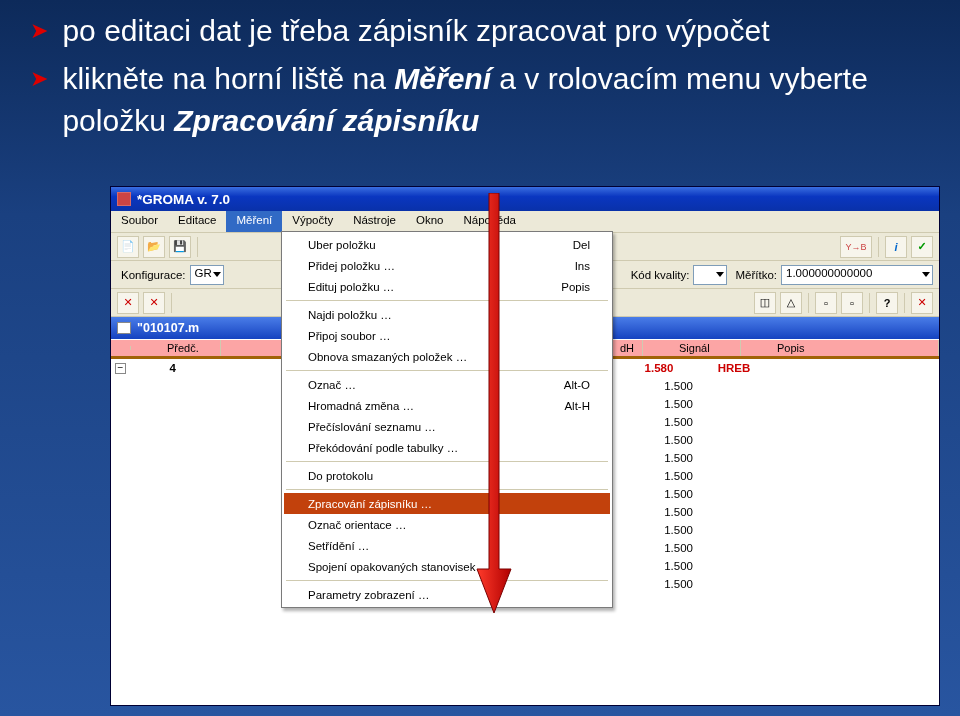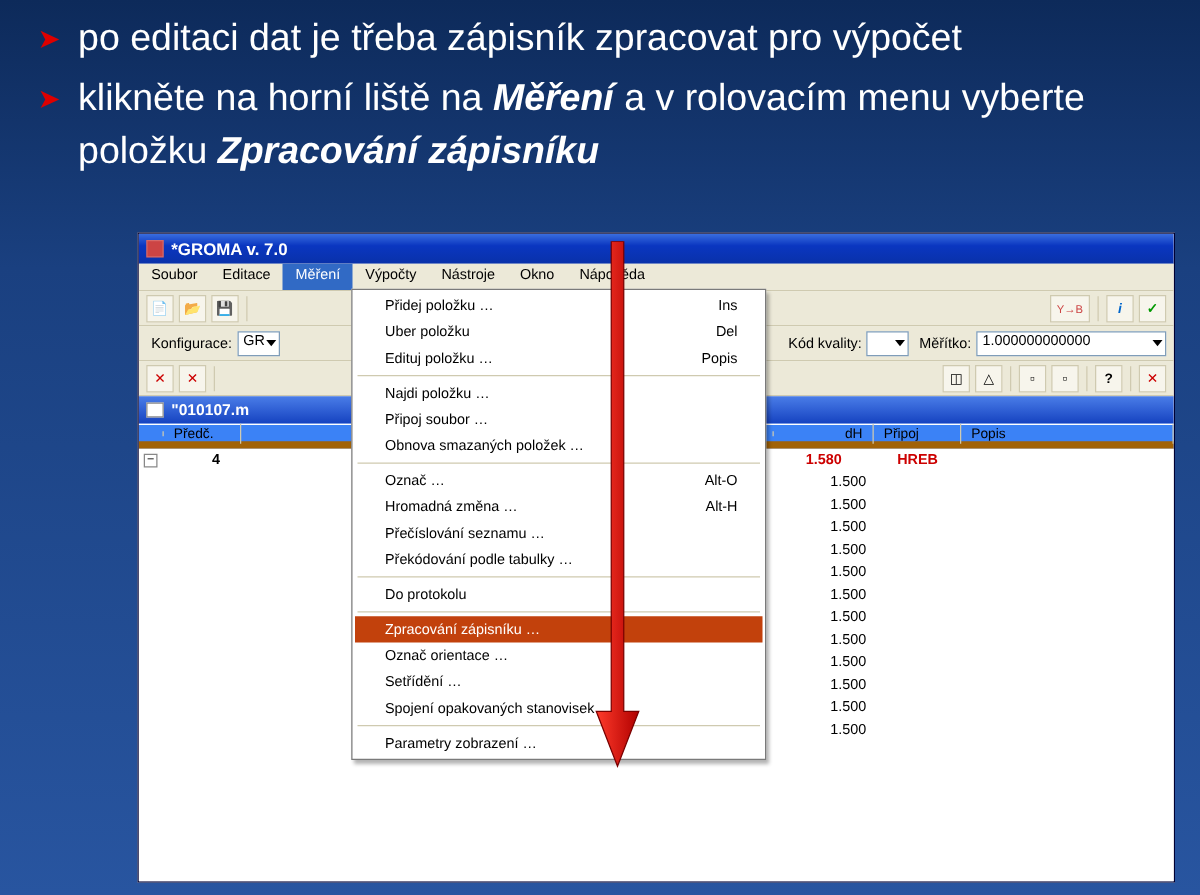--- a/index.html
+++ b/index.html
@@ -130,25 +130,26 @@
     font-weight: bold;
   }
   .subwin-title .swicon {
     width: 14px; height: 12px;
     background: #fff;
     border: 1px solid #888;
     margin-right: 6px;
   }
   .grid-head {
     display: flex;
-    background: #3b82f6;
+    background: #fca5a5;
     border-top: 1px solid #fff;
-    border-bottom: 6px solid #a16207;
+    border-bottom: 3px solid #a16207;
     height: 20px;
     align-items: center;
+    gap: 28px;
   }
   .gh {
     border-right: 1px solid #cfcab0;
     padding: 2px 8px;
     font-size: 11px;
   }
   .grid-body {
     position: relative;
     background: #fff;
     height: 360px;
@@ -290,21 +291,21 @@
   <div class="subwin-title">
     <span class="swicon"></span>
     <span>"010107.m</span>
   </div>
 
   <div class="grid-head">
     <div class="gh" style="width:20px;"></div>
     <div class="gh" style="width:62px;">Předč.</div>
     <div class="gh" style="flex:1;"></div>
     <div class="gh" style="width:80px;text-align:right;">dH</div>
-    <div class="gh" style="width:70px;">Připoj</div>
+    <div class="gh" style="width:70px;">Signál</div>
     <div class="gh" style="width:170px;">Popis</div>
   </div>
 
   <div class="grid-body">
     <div class="row">
       <span class="exp">−</span>
       <span class="cell" style="width:56px;text-align:right;font-weight:bold;">4</span>
       <span style="flex:1"></span>
       <span class="cell red" style="width:80px;text-align:center;">1.580</span>
       <span class="cell red" style="width:70px;">HREB</span>
@@ -404,22 +405,22 @@
           <span class="cell" style="width:56px;"></span>
           <span style="flex:1"></span>
           <span class="cell" style="width:80px;text-align:right;">1.500</span>
           <span class="cell" style="width:70px;"></span>
           <span class="cell" style="width:170px;"></span>
         </div>
       </div>
   </div>
 
   <div class="dropdown" id="dd">
+      <div class="ddrow">Uber položku<span class="short">Del</span></div>
       <div class="ddrow">Přidej položku …<span class="short">Ins</span></div>
-      <div class="ddrow">Uber položku<span class="short">Del</span></div>
       <div class="ddrow">Edituj položku …<span class="short">Popis</span></div>
       <div class="ddsep"></div>
       <div class="ddrow">Najdi položku …</div>
       <div class="ddrow">Připoj soubor …</div>
       <div class="ddrow">Obnova smazaných položek …</div>
       <div class="ddsep"></div>
       <div class="ddrow">Označ …<span class="short">Alt-O</span></div>
       <div class="ddrow">Hromadná změna …<span class="short">Alt-H</span></div>
       <div class="ddrow">Přečíslování seznamu …</div>
       <div class="ddrow">Překódování podle tabulky …</div>

